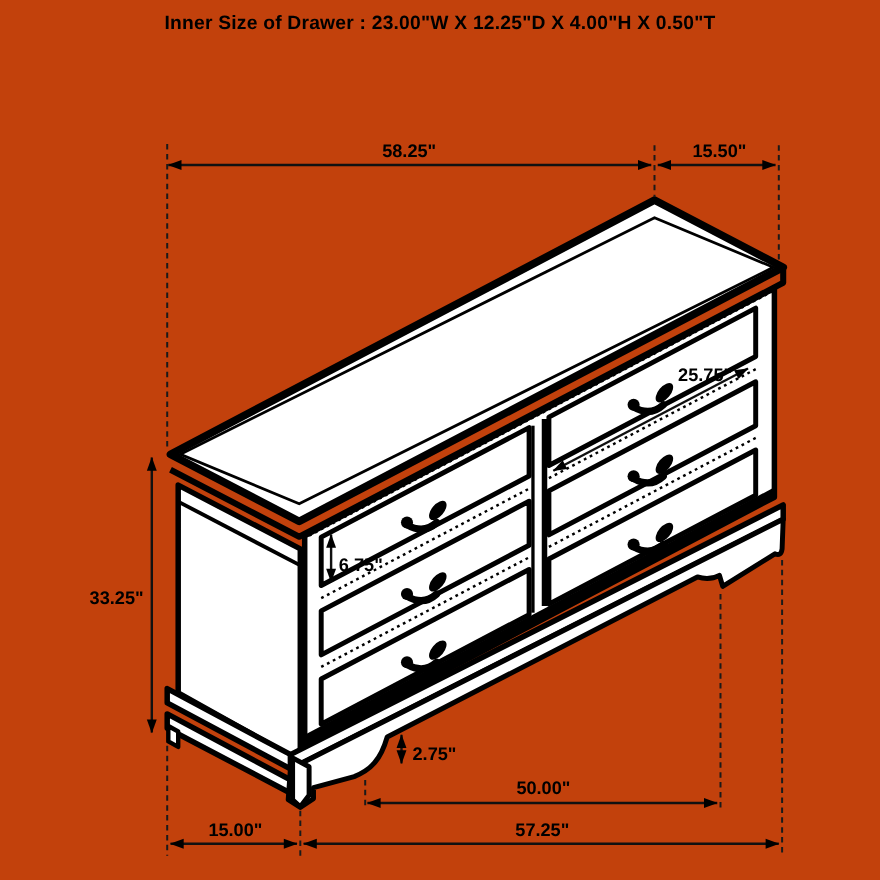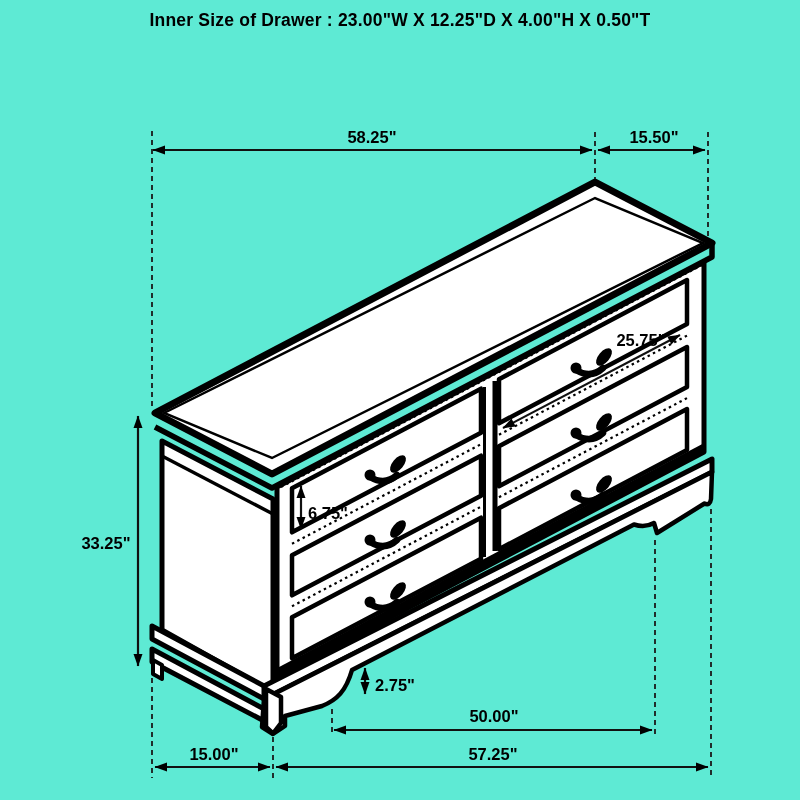--- a/index.html
+++ b/index.html
@@ -1,16 +1,16 @@
 <!DOCTYPE html>
 <html><head>
 <meta charset="utf-8">
 <style>
   html,body{margin:0;padding:0;background:#fff;width:800px;height:800px;overflow:hidden;}
-  .canvas{position:relative;width:800px;height:800px;background:#5eead4;font-family:"Liberation Sans",sans-serif;}
+  .canvas{position:relative;width:800px;height:800px;background:#c2410c;font-family:"Liberation Sans",sans-serif;}
   .title{position:absolute;top:10px;left:0;width:800px;text-align:center;
          font-weight:bold;font-size:17.5px;color:#000;letter-spacing:.2px;}
   svg{position:absolute;top:0;left:0;}
   .lbl{font-family:"Liberation Sans",sans-serif;font-weight:bold;font-size:16.5px;fill:#000;}
   .dim{stroke:#111;stroke-width:2.2;fill:none;}
   .ext{stroke:#1a1a1a;stroke-width:1.8;fill:none;stroke-dasharray:5,4;}
   .ln{stroke:#000;fill:#fff;stroke-linejoin:round;stroke-linecap:round;}
   .bead{stroke:#000;stroke-width:2.2;fill:none;stroke-dasharray:2.5,3.5;}
 </style>
 </head>

